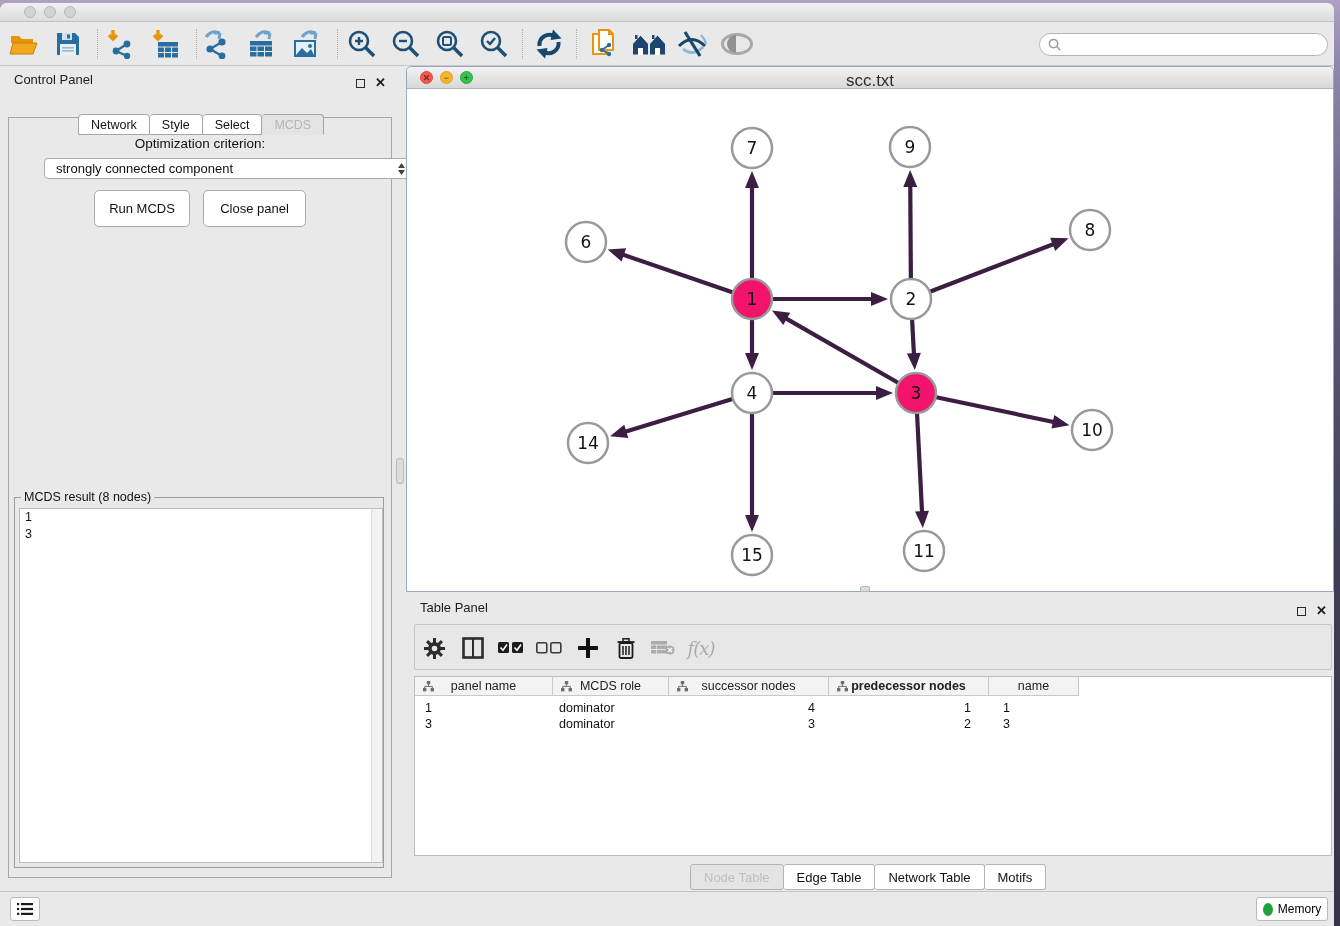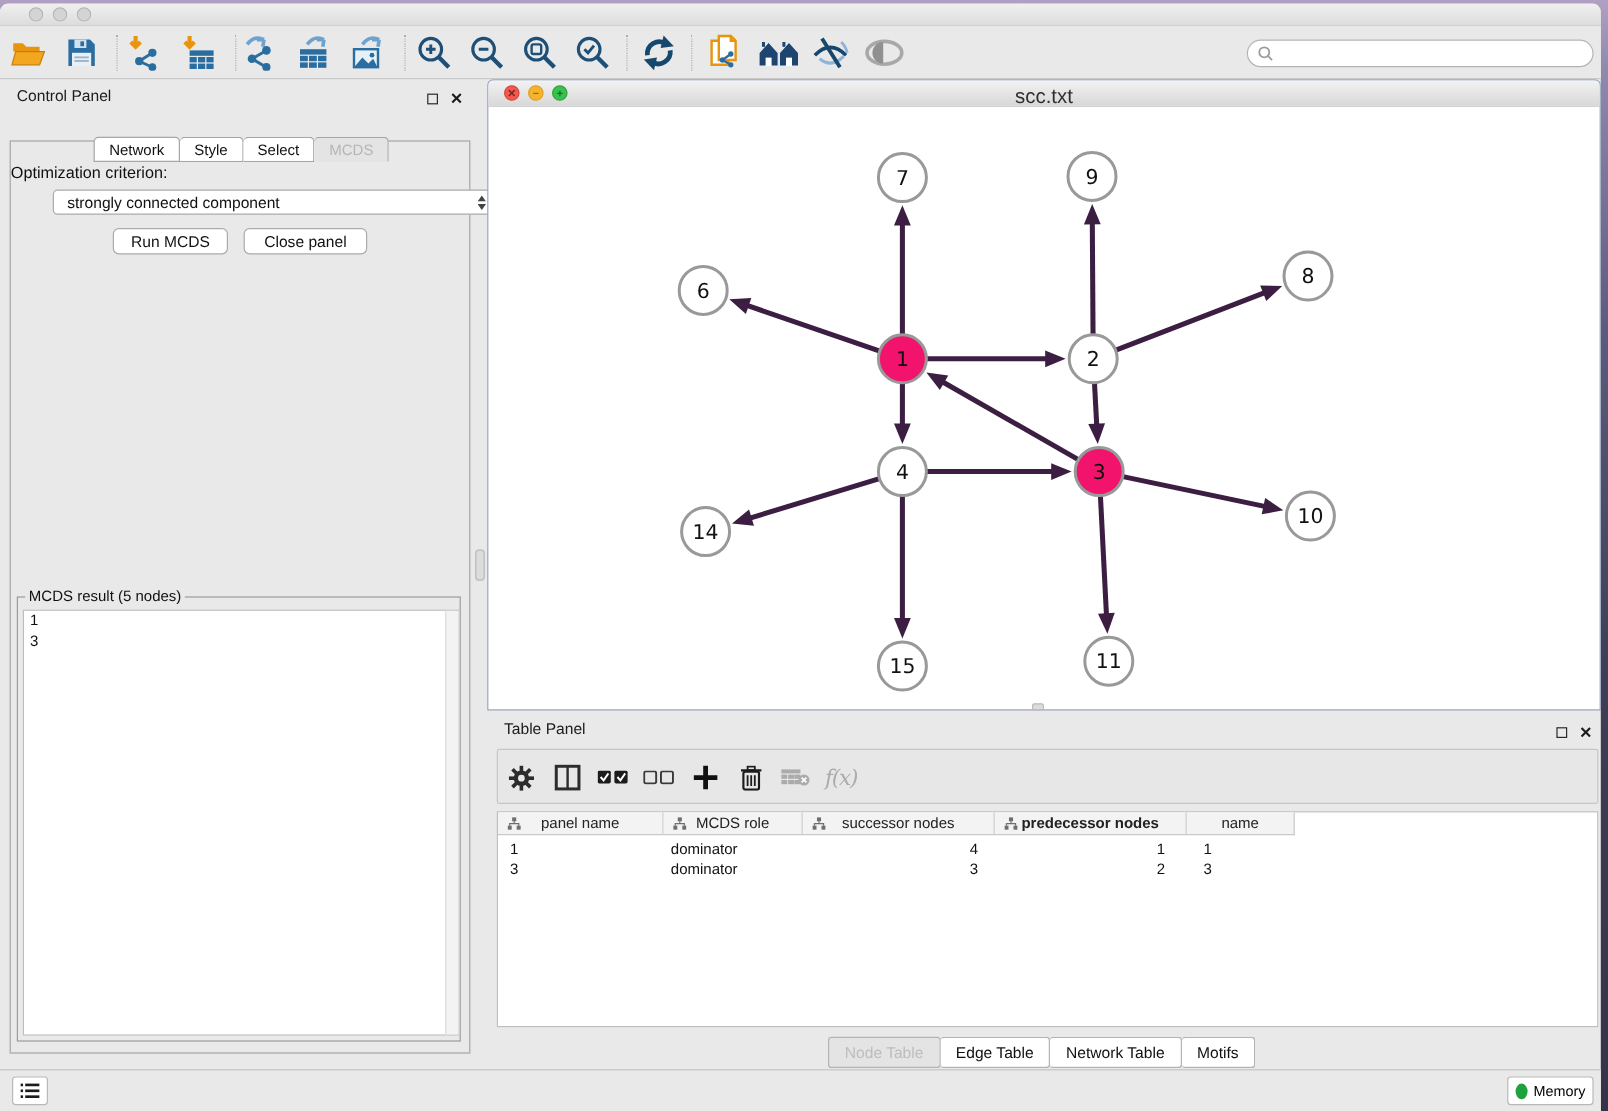--- a/index.html
+++ b/index.html
@@ -25,24 +25,24 @@
 .float-sq { width:9px; height:9px; border:1.5px solid #2a2a2a; display:inline-block; }
 .close-x { font-size:13px; font-weight:bold; color:#1a1a1a; line-height:12px; }
 
 
 .cp-title { left:14px; top:72px; font-size:13px; color:#1c1c1c; }
 .cp-box { left:8px; top:117px; width:384px; height:761px; border:1px solid #a6a6a6; background:#e9e9e9; }
 .tabs-row { left:78px; top:97px; height:21px; display:flex;margin-top:17px; }
 .tab { height:21px; padding:0 12px; background:#fff; border:1px solid #a6a6a6; border-left:none; font-size:12.5px; display:flex; align-items:center; color:#111; border-radius:4px 4px 0 0; }
 .tab:first-child { border-left:1px solid #a6a6a6; }
 .tab-disabled { background:#e4e4e4; color:#b6b6b6; border-bottom:1px solid #e4e4e4; }
-.opt-label { left:9px; top:136px; width:382px; text-align:left; font-size:13.5px; color:#111; }
+.opt-label { left:9px; top:136px; width:382px; text-align:center; font-size:13.5px; color:#111; }
 .dropdown { left:44px; top:158px; width:372px; height:21px; background:#fff; border:1px solid #ababab; border-radius:4px; display:flex; align-items:center; padding:0 10px 0 11px; font-size:13px; color:#111; }
 .dd-arrows { margin-left:auto; display:flex; flex-direction:column; gap:2px; }
-.btn { position:absolute; height:22px; background:#fff; border:1px solid #ababab; border-radius:5px; font-size:13px; color:#111; display:flex; align-items:center; justify-content:center; }
+.btn { position:absolute; height:37px; background:#fff; border:1px solid #ababab; border-radius:5px; font-size:13px; color:#111; display:flex; align-items:center; justify-content:center; }
 .fieldset { left:14px; top:497px; width:370px; height:371px; border:1px solid #9c9c9c; }
 .legend { position:absolute; top:-8px; left:6px; background:#e9e9e9; padding:0 3px; font-size:12.5px; color:#111; }
 .result-area { position:absolute; left:4px; top:10px; width:364px; height:355px; background:#fff; border:1px solid #bdbdbd; }
 .result-scroll { position:absolute; right:0; top:0; width:11px; height:100%; background:#f3f3f3; border-left:1px solid #ddd; }
 .result-line { font-size:12.5px; color:#111; padding-left:5px; line-height:17px; }
 
 
 .netwin { left:406px; top:66px; width:928px; height:526px; background:#fff; border:1px solid #9aa7bd; border-radius:5px 5px 0 0; }
 .net-titlebar { position:absolute; left:0; top:0; width:100%; height:22px; background:linear-gradient(#f2f2f2,#d8d8d8); border-bottom:1px solid #b3b3b3; border-radius:5px 5px 0 0; }
 .net-title { position:absolute; width:100%; text-align:center; top:4px; font-size:17px; color:#2e2e2e; }
@@ -263,21 +263,21 @@
         <path d="M3.5 0 L7 5 L0 5 z" fill="#444"></path>
       </svg>
     <svg width="7" height="5" viewBox="0 0 7 5">
         <path d="M0 0 L7 0 L3.5 5 z" fill="#444"></path>
       </svg>
   </span>
 </div>
 <div class="btn" style="left:94px;top:190px;width:96px">Run MCDS</div>
 <div class="btn" style="left:203px;top:190px;width:103px">Close panel</div>
 <div class="abs fieldset">
-  <div class="legend">MCDS result (5 nodes)</div>
+  <div class="legend">MCDS result (8 nodes)</div>
   <div class="result-area">
     <div id="result-lines">
         <div class="result-line">1</div>
         <div class="result-line">3</div>
       </div>
     <div class="result-scroll"></div>
   </div>
 </div>
 
 <div class="abs netwin">

